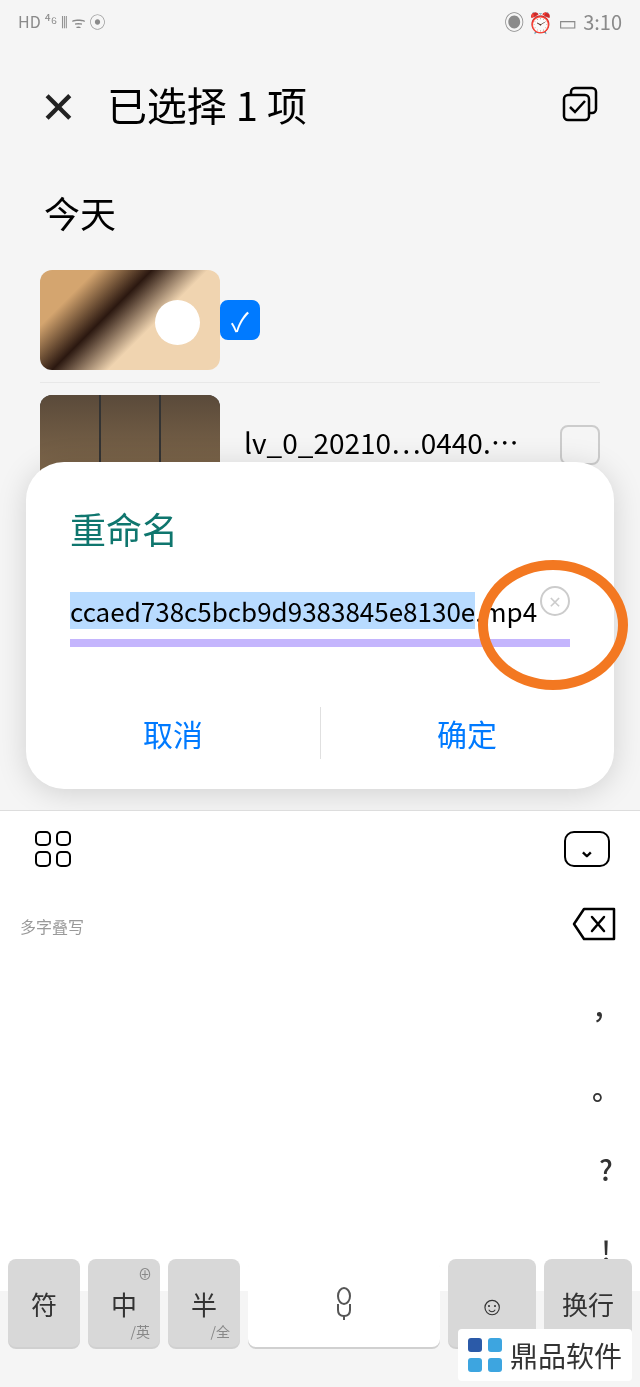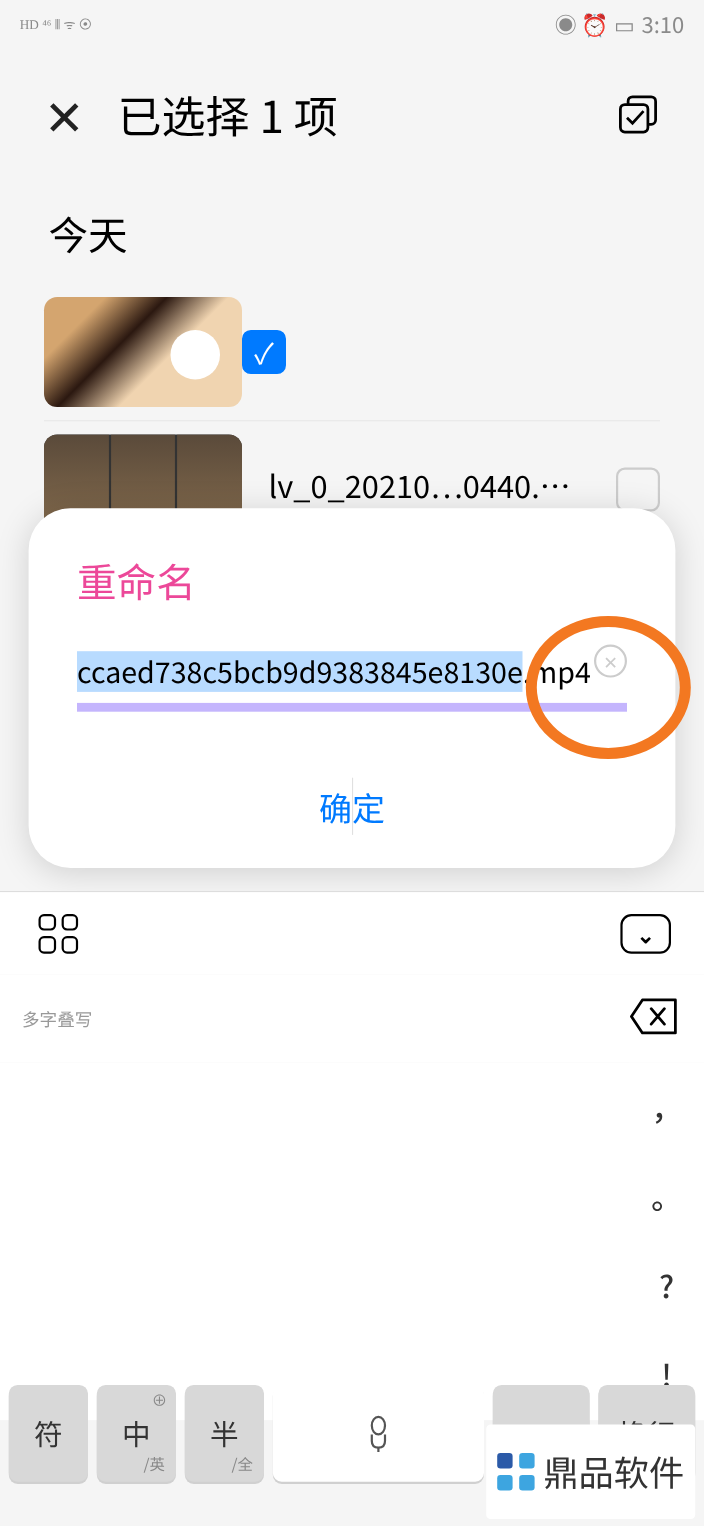--- a/index.html
+++ b/index.html
@@ -1,20 +1,20 @@
 <!DOCTYPE html>
 <html><head>
   <meta charset="utf-8">
   <style>
     * { box-sizing: border-box; margin: 0; padding: 0; }
     body { width: 640px; height: 1387px; background: #f5f5f5; font-family: -apple-system, "Noto Sans CJK SC", sans-serif; overflow: hidden; position: relative; }
     
     .status-bar { height: 42px; display: flex; justify-content: space-between; align-items: center; padding: 0 18px; color: #8a8a8a; font-size: 20px; }
     .status-left, .status-right { display: flex; align-items: center; gap: 6px; }
-    .status-left span { font-size: 12px; font-family: Liberation Serif, serif; }
+    .status-left span { font-size: 16px; }
     
     .header { display: flex; align-items: center; padding: 30px 40px 20px 40px; }
     .close-x { font-size: 44px; font-weight: 300; color: #222; margin-right: 30px; cursor: pointer; }
     .header-title { font-size: 40px; font-weight: 400; color: #000; flex: 1; }
     .select-all { width: 40px; height: 40px; display: flex; align-items: center; justify-content: center; cursor: pointer; color: #000; }
     
     .section-label { padding: 30px 44px 20px 44px; font-size: 36px; color: #000; }
     
     .file-list { padding: 0 40px; }
     .file-item { display: flex; align-items: center; padding: 12px 0; border-bottom: 1px solid #e8e8e8; }
@@ -24,21 +24,21 @@
     .thumb1::after { content: ""; position: absolute; right: 20px; top: 30px; width: 45px; height: 45px; background: #fff; border-radius: 50%; }
     .thumb2 { display: grid; grid-template-columns: 1fr 1fr 1fr; gap: 2px; background: #333; }
     .thumb2 div { background: linear-gradient(#5a4a3a, #8a7050); }
     .file-info { flex: 1; padding: 0 24px; overflow: hidden; }
     .file-name { font-size: 28px; color: #000; white-space: nowrap; overflow: hidden; text-overflow: ellipsis; }
     .file-meta { font-size: 24px; color: #999; margin-top: 6px; }
     .checkbox { width: 40px; height: 40px; border-radius: 8px; border: 2px solid #ccc; flex-shrink: 0; display: flex; align-items: center; justify-content: center; cursor: pointer; }
     .checkbox.checked { background: #007aff; border-color: #007aff; color: #fff; font-size: 26px; }
     
     .dialog { position: absolute; left: 26px; right: 26px; top: 462px; background: #fff; border-radius: 38px; padding: 40px 0 20px 0; box-shadow: 0 4px 30px rgba(0,0,0,0.15); }
-    .dialog-title { font-size: 36px; color: #ec4899; padding: 0 44px 30px 44px; }
+    .dialog-title { font-size: 36px; color: #0f766e; padding: 0 44px 30px 44px; }
     .dialog-input-wrap { padding: 0 44px; position: relative; }
     .dialog-input { width: 100%; border: none; border-bottom: 8px solid #c4b5fd; font-size: 26px; padding: 8px 30px 10px 0; outline: none; background: transparent; color: #000; }
     .dialog-input::selection { background: #a8c8ff; }
     .input-clear { position: absolute; right: 44px; top: 2px; width: 30px; height: 30px; border: 2px solid #ccc; border-radius: 50%; display: flex; align-items: center; justify-content: center; color: #ccc; font-size: 16px; cursor: pointer; }
     .annotation { position: absolute; right: 12px; top: 560px; width: 150px; height: 130px; border: 10px solid #f37821; border-radius: 50%; pointer-events: none; z-index: 5; }
     .dialog-buttons { display: flex; margin-top: 50px; position: relative; }
     .dialog-buttons::before { content: ""; position: absolute; left: 50%; top: 10px; bottom: 10px; width: 1px; background: #e0e0e0; }
     .dialog-btn { flex: 1; text-align: center; font-size: 30px; color: #007aff; padding: 14px 0; cursor: pointer; }
     
     .kb-toolbar { position: absolute; top: 810px; left: 0; right: 0; height: 76px; background: #fff; border-top: 1px solid #ddd; display: flex; align-items: center; justify-content: space-between; padding: 0 30px; }
@@ -58,21 +58,21 @@
     
     .kb-bottom-row { position: absolute; bottom: 40px; left: 0; right: 0; height: 88px; display: flex; gap: 8px; padding: 0 8px; }
     .kb-key { background: #d8d8d8; border-radius: 8px; display: flex; align-items: center; justify-content: center; font-size: 26px; color: #333; cursor: pointer; position: relative; box-shadow: 0 2px 0 rgba(0,0,0,0.15); }
     .kb-key.narrow { flex: 0 0 72px; }
     .kb-key.wide { flex: 1; background: #fff; }
     .kb-key.med { flex: 0 0 88px; }
     .kb-sub { position: absolute; font-size: 14px; color: #888; }
     .kb-sub.tr { top: 4px; right: 8px; }
     .kb-sub.br { bottom: 6px; right: 10px; }
     
-    .watermark { position: absolute; bottom: 6px; right: 8px; background: #fff; padding: 20px 10px; display: flex; align-items: center; gap: 8px; font-size: 32px; color: #333; border-radius: 4px; z-index: 20; }
+    .watermark { position: absolute; bottom: 6px; right: 8px; background: #fff; padding: 6px 10px; display: flex; align-items: center; gap: 8px; font-size: 28px; color: #333; border-radius: 4px; z-index: 20; }
     .wm-logo { width: 34px; height: 34px; position: relative; }
     .wm-logo::before { content:""; position:absolute; left:0; top:0; width:14px; height:14px; background:#2b5aa8; border-radius:3px; }
     .wm-logo::after { content:""; position:absolute; right:0; top:0; width:14px; height:14px; background:#3da5e0; border-radius:3px; box-shadow: -20px 20px 0 #3da5e0, 0 20px 0 #3da5e0; }
     
     .sel { background: rgba(51,153,255,0.35); }
   </style>
 </head>
 <body>
 
 <div class="status-bar">
@@ -118,20 +118,21 @@
   </div>
 </div>
 
 <div class="dialog">
   <div class="dialog-title">重命名</div>
   <div class="dialog-input-wrap">
     <div class="dialog-input"><span class="sel">ccaed738c5bcb9d9383845e8130e</span><span>.mp4</span></div>
     <div class="input-clear">✕</div>
   </div>
   <div class="dialog-buttons">
+    <div class="dialog-btn">取消</div>
     <div class="dialog-btn">确定</div>
   </div>
 </div>
 
 <div class="annotation"></div>
 
 <div class="kb-toolbar">
   <div class="kb-icon">
     <div class="grid-icon">
         <div></div>

